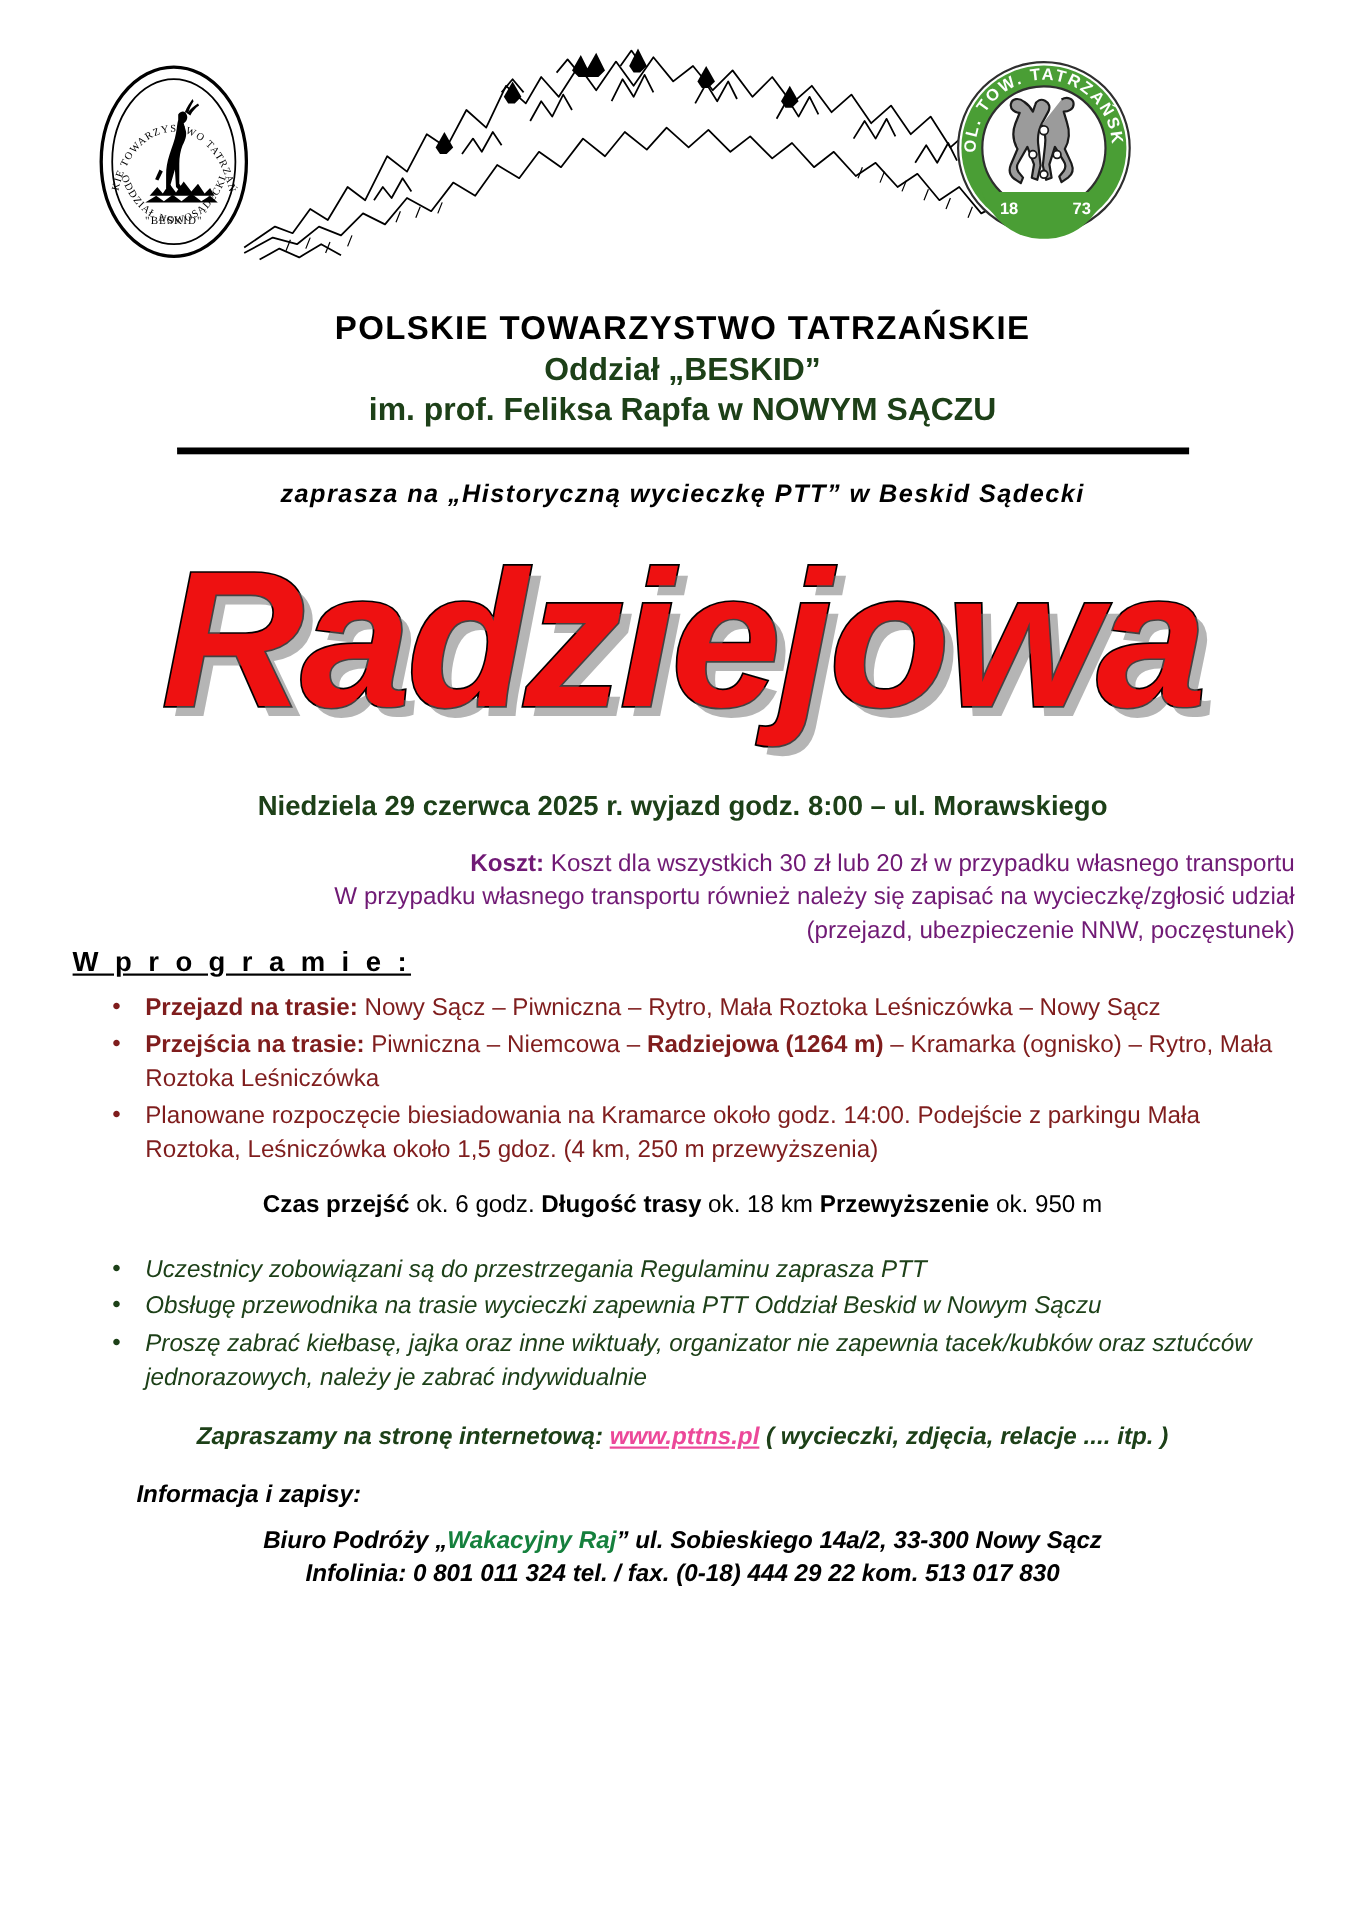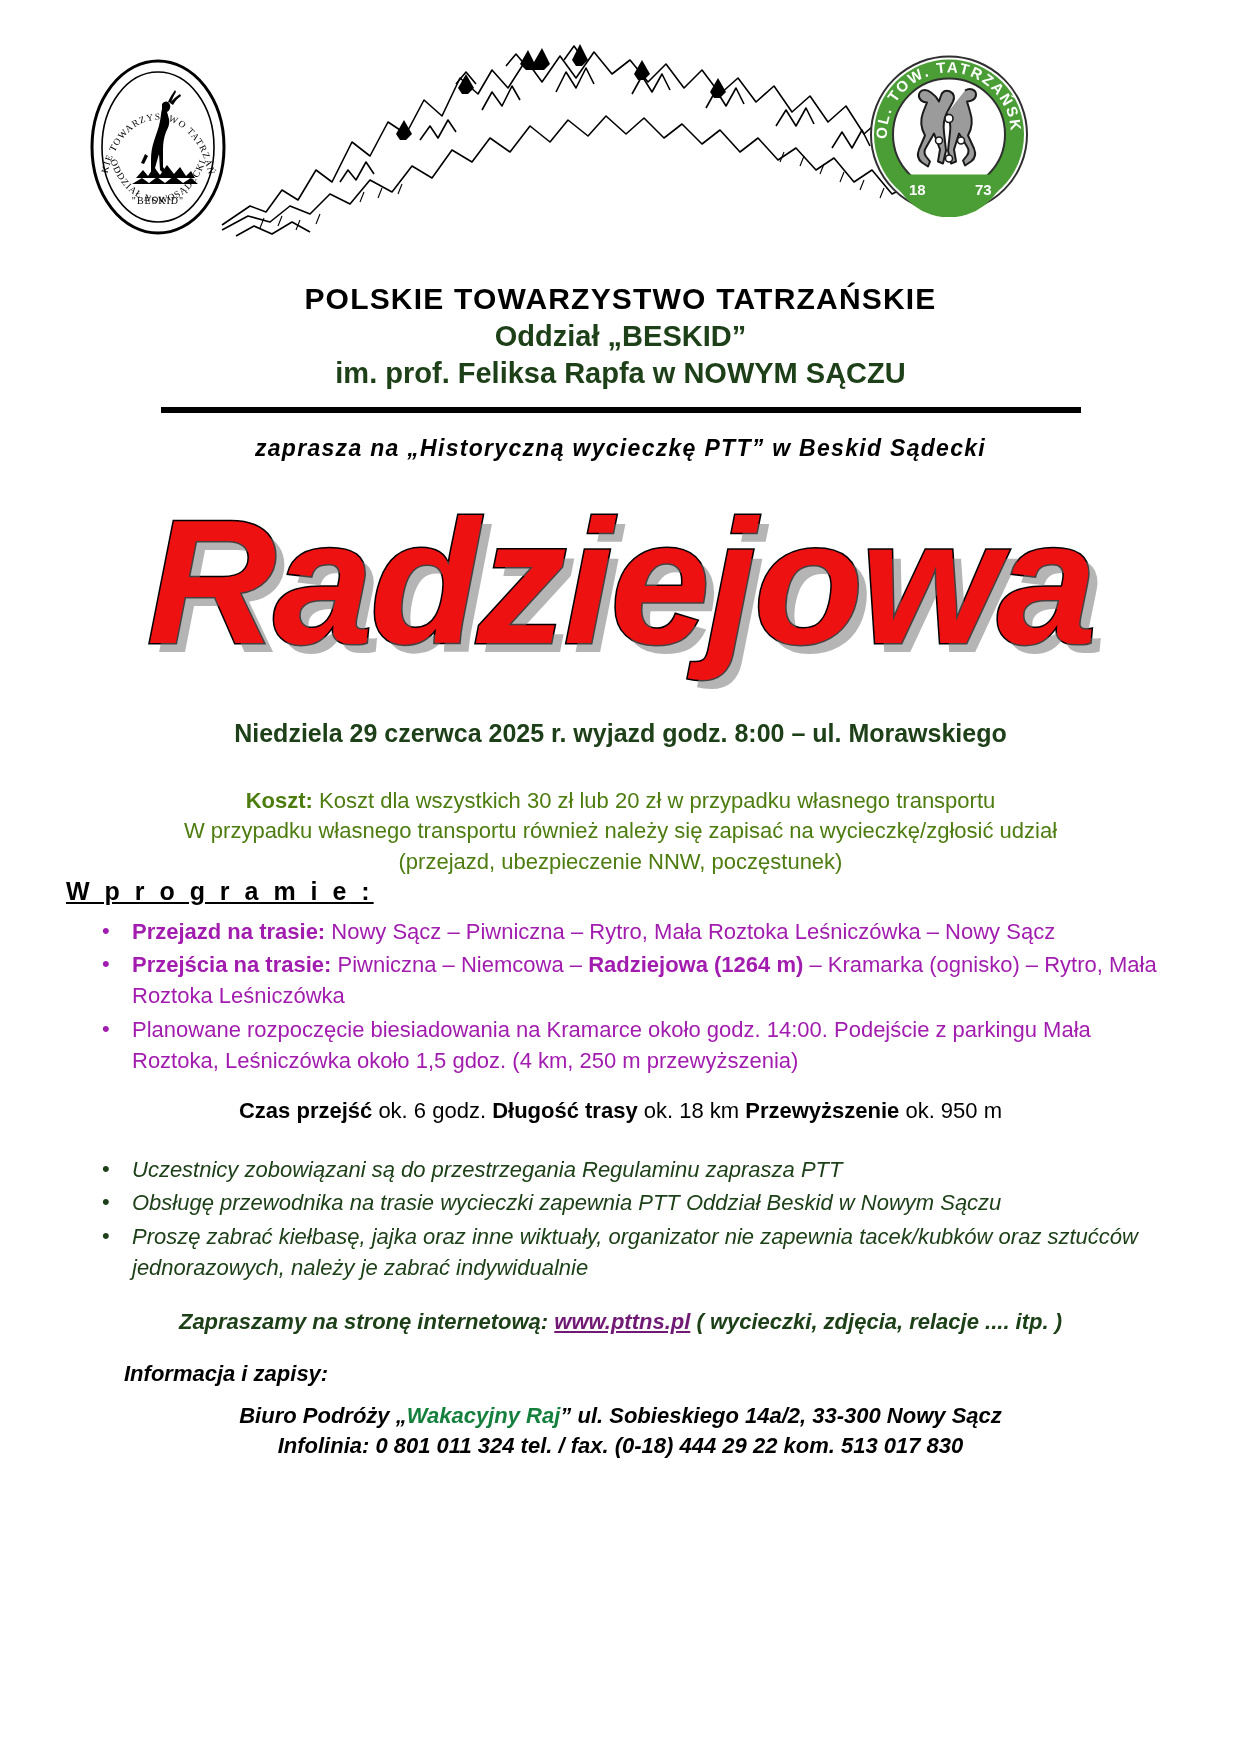--- a/index.html
+++ b/index.html
@@ -109,25 +109,25 @@
     padding: 0 64px;
   }
   .date-line {
     text-align: center;
     font-size: 25px;
     font-weight: bold;
     color: #1d4018;
     margin-top: 4px;
   }
   .cost-block {
-    text-align: center;
-    margin-top: 38px;
+    text-align: right;
+    margin-top: 22px;
     font-size: 22px;
     line-height: 1.38;
-    color: #4d7c0f;
+    color: #701a75;
   }
   .cost-block b { font-weight: bold; }
 
   .prog-head {
     font-size: 25px;
     font-weight: bold;
     text-decoration: underline;
     letter-spacing: 4px;
     margin-left: 2px;
   }
@@ -136,21 +136,21 @@
     list-style: none;
     margin-top: 10px;
     padding-left: 22px;
   }
   ul.prog > li {
     position: relative;
     padding-left: 46px;
     font-size: 22px;
     line-height: 1.42;
     margin-bottom: 2px;
-    color: #a21caf;
+    color: #7f1d1d;
   }
   ul.prog > li::before {
     content: "•";
     position: absolute;
     left: 16px;
     top: -1px;
     font-size: 22px;
   }
   ul.prog > li b { font-weight: bold; }
 
@@ -186,21 +186,21 @@
 
   .web-line {
     margin-top: 26px;
     text-align: center;
     font-size: 22px;
     font-weight: bold;
     font-style: italic;
     color: #1d4018;
   }
   .web-line .url {
-    color: #701a75;
+    color: #ec4899;
     text-decoration: underline;
   }
 
   .info-head {
     margin-top: 26px;
     margin-left: 60px;
     font-size: 22px;
     font-weight: bold;
     font-style: italic;
     color: #000;

